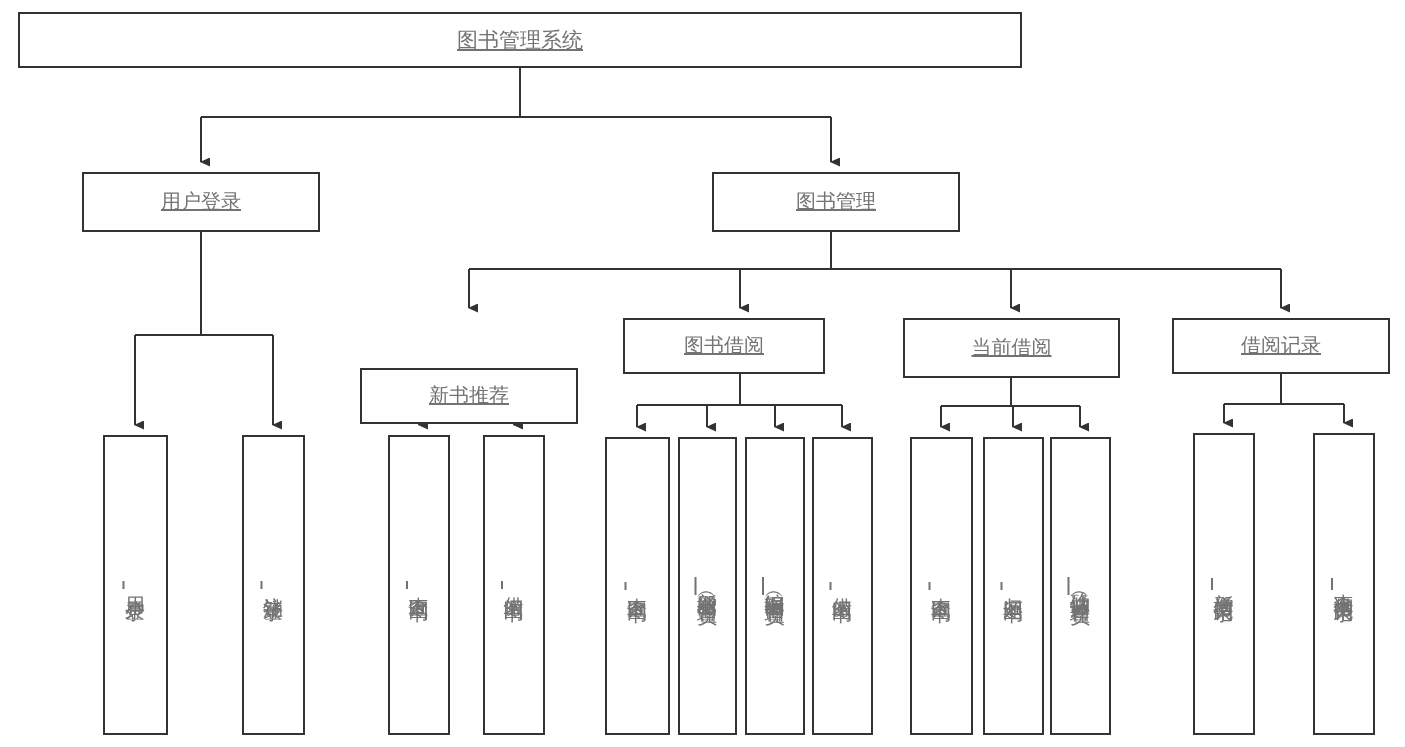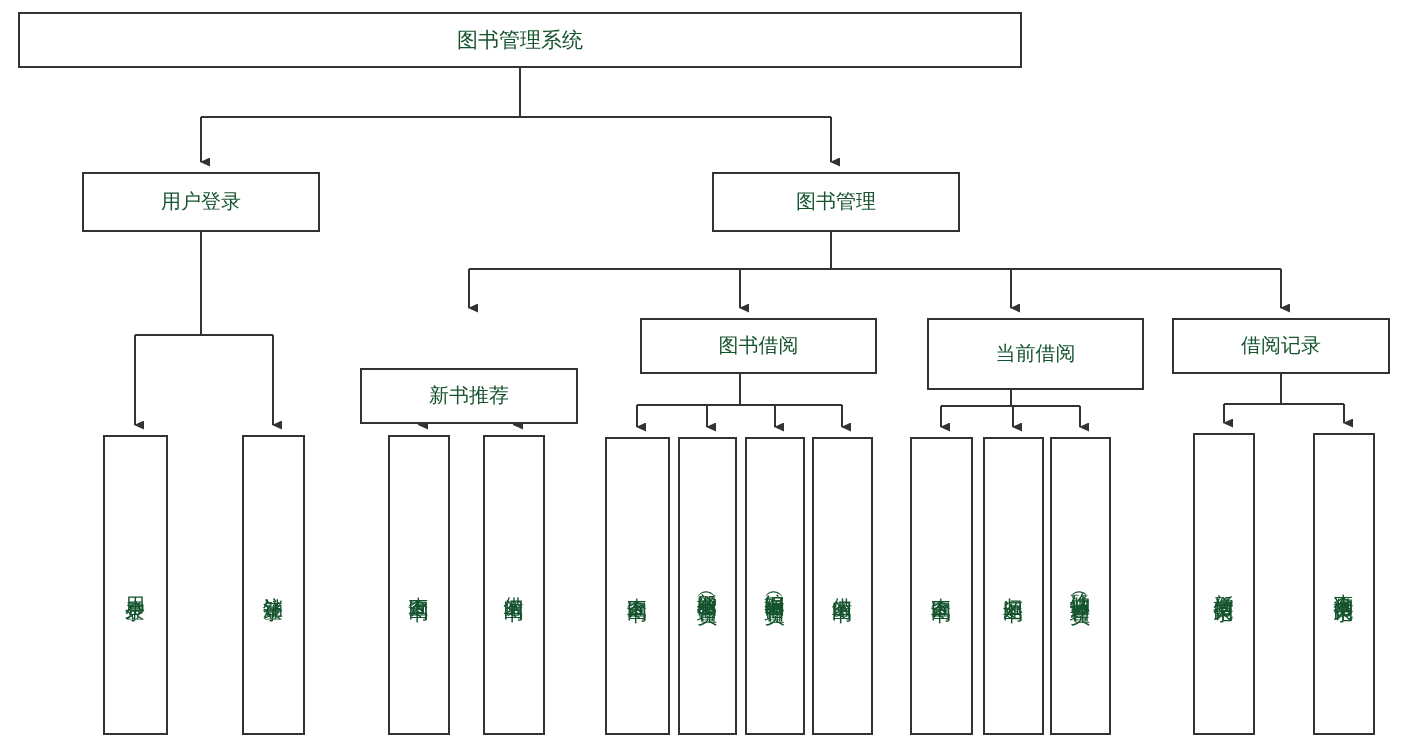--- a/index.html
+++ b/index.html
@@ -31,23 +31,24 @@
     position: absolute;
     box-sizing: border-box;
     background: #ffffff;
     border: 2px solid #333333;
     display: flex;
     align-items: center;
     justify-content: center;
     overflow: hidden;
   }
   .node-label {
-    color: #14532d;
+    color: #737373;
     line-height: 1.18;
     white-space: pre;
+    text-decoration: underline;
   }
   .node.horizontal .node-label {
     writing-mode: horizontal-tb;
   }
   .node.vertical .node-label {
     writing-mode: vertical-rl;
     text-orientation: upright;
     letter-spacing: 2px;
     line-height: 1.0;
   }
@@ -117,24 +118,24 @@
       </div>
       <div class="node level2 horizontal" style="left: 82px; top: 172px; width: 238px; height: 60px;">
         <span class="node-label">用户登录</span>
       </div>
       <div class="node level2 horizontal" style="left: 712px; top: 172px; width: 248px; height: 60px;">
         <span class="node-label">图书管理</span>
       </div>
       <div class="node level3 horizontal" style="left: 360px; top: 328px; width: 218px; height: 56px; margin-top: 40px;">
         <span class="node-label">新书推荐</span>
       </div>
-      <div class="node level3 horizontal" style="left: 640px; top: 318px; width: 237px; height: 56px;">
+      <div class="node level3 horizontal" style="left: 623px; top: 318px; width: 202px; height: 56px;">
         <span class="node-label">图书借阅</span>
       </div>
-      <div class="node level3 horizontal" style="left: 903px; top: 318px; width: 217px; height: 72px; margin-left: 24px;">
+      <div class="node level3 horizontal" style="left: 903px; top: 318px; width: 217px; height: 60px;">
         <span class="node-label">当前借阅</span>
       </div>
       <div class="node level3 horizontal" style="left: 1172px; top: 318px; width: 218px; height: 56px;">
         <span class="node-label">借阅记录</span>
       </div>
       <div class="node leaf vertical" style="left: 103px; top: 435px; width: 65px; height: 300px;">
         <span class="node-label">用户登录</span>
       </div>
       <div class="node leaf vertical" style="left: 242px; top: 435px; width: 63px; height: 300px;">
         <span class="node-label">注销登录</span>

